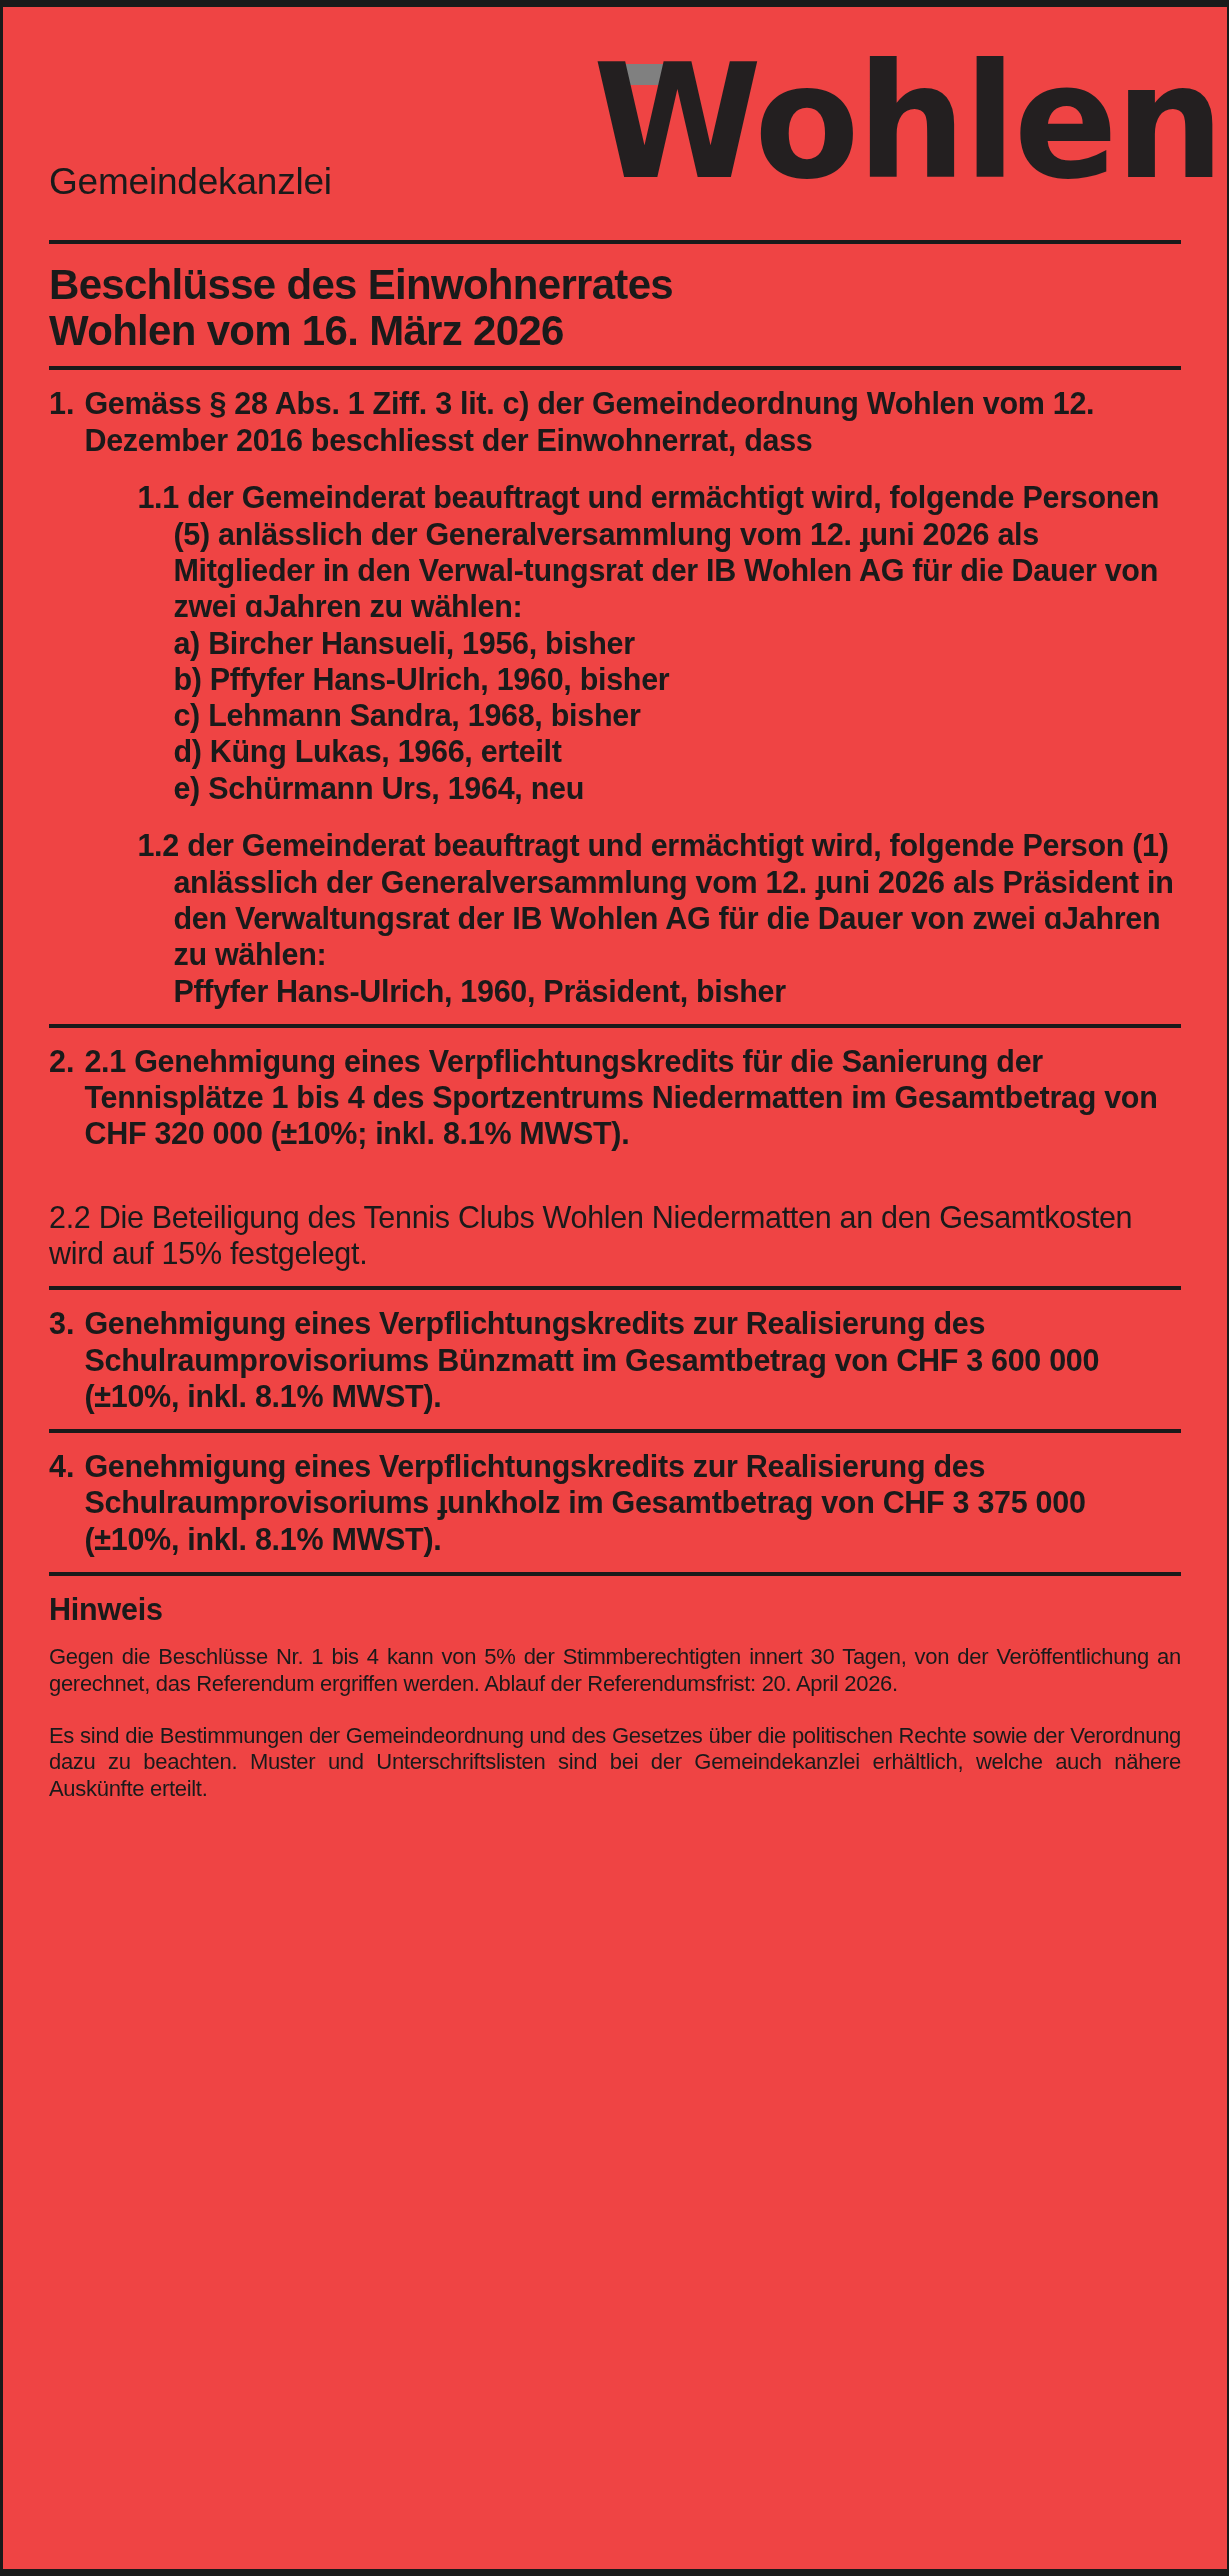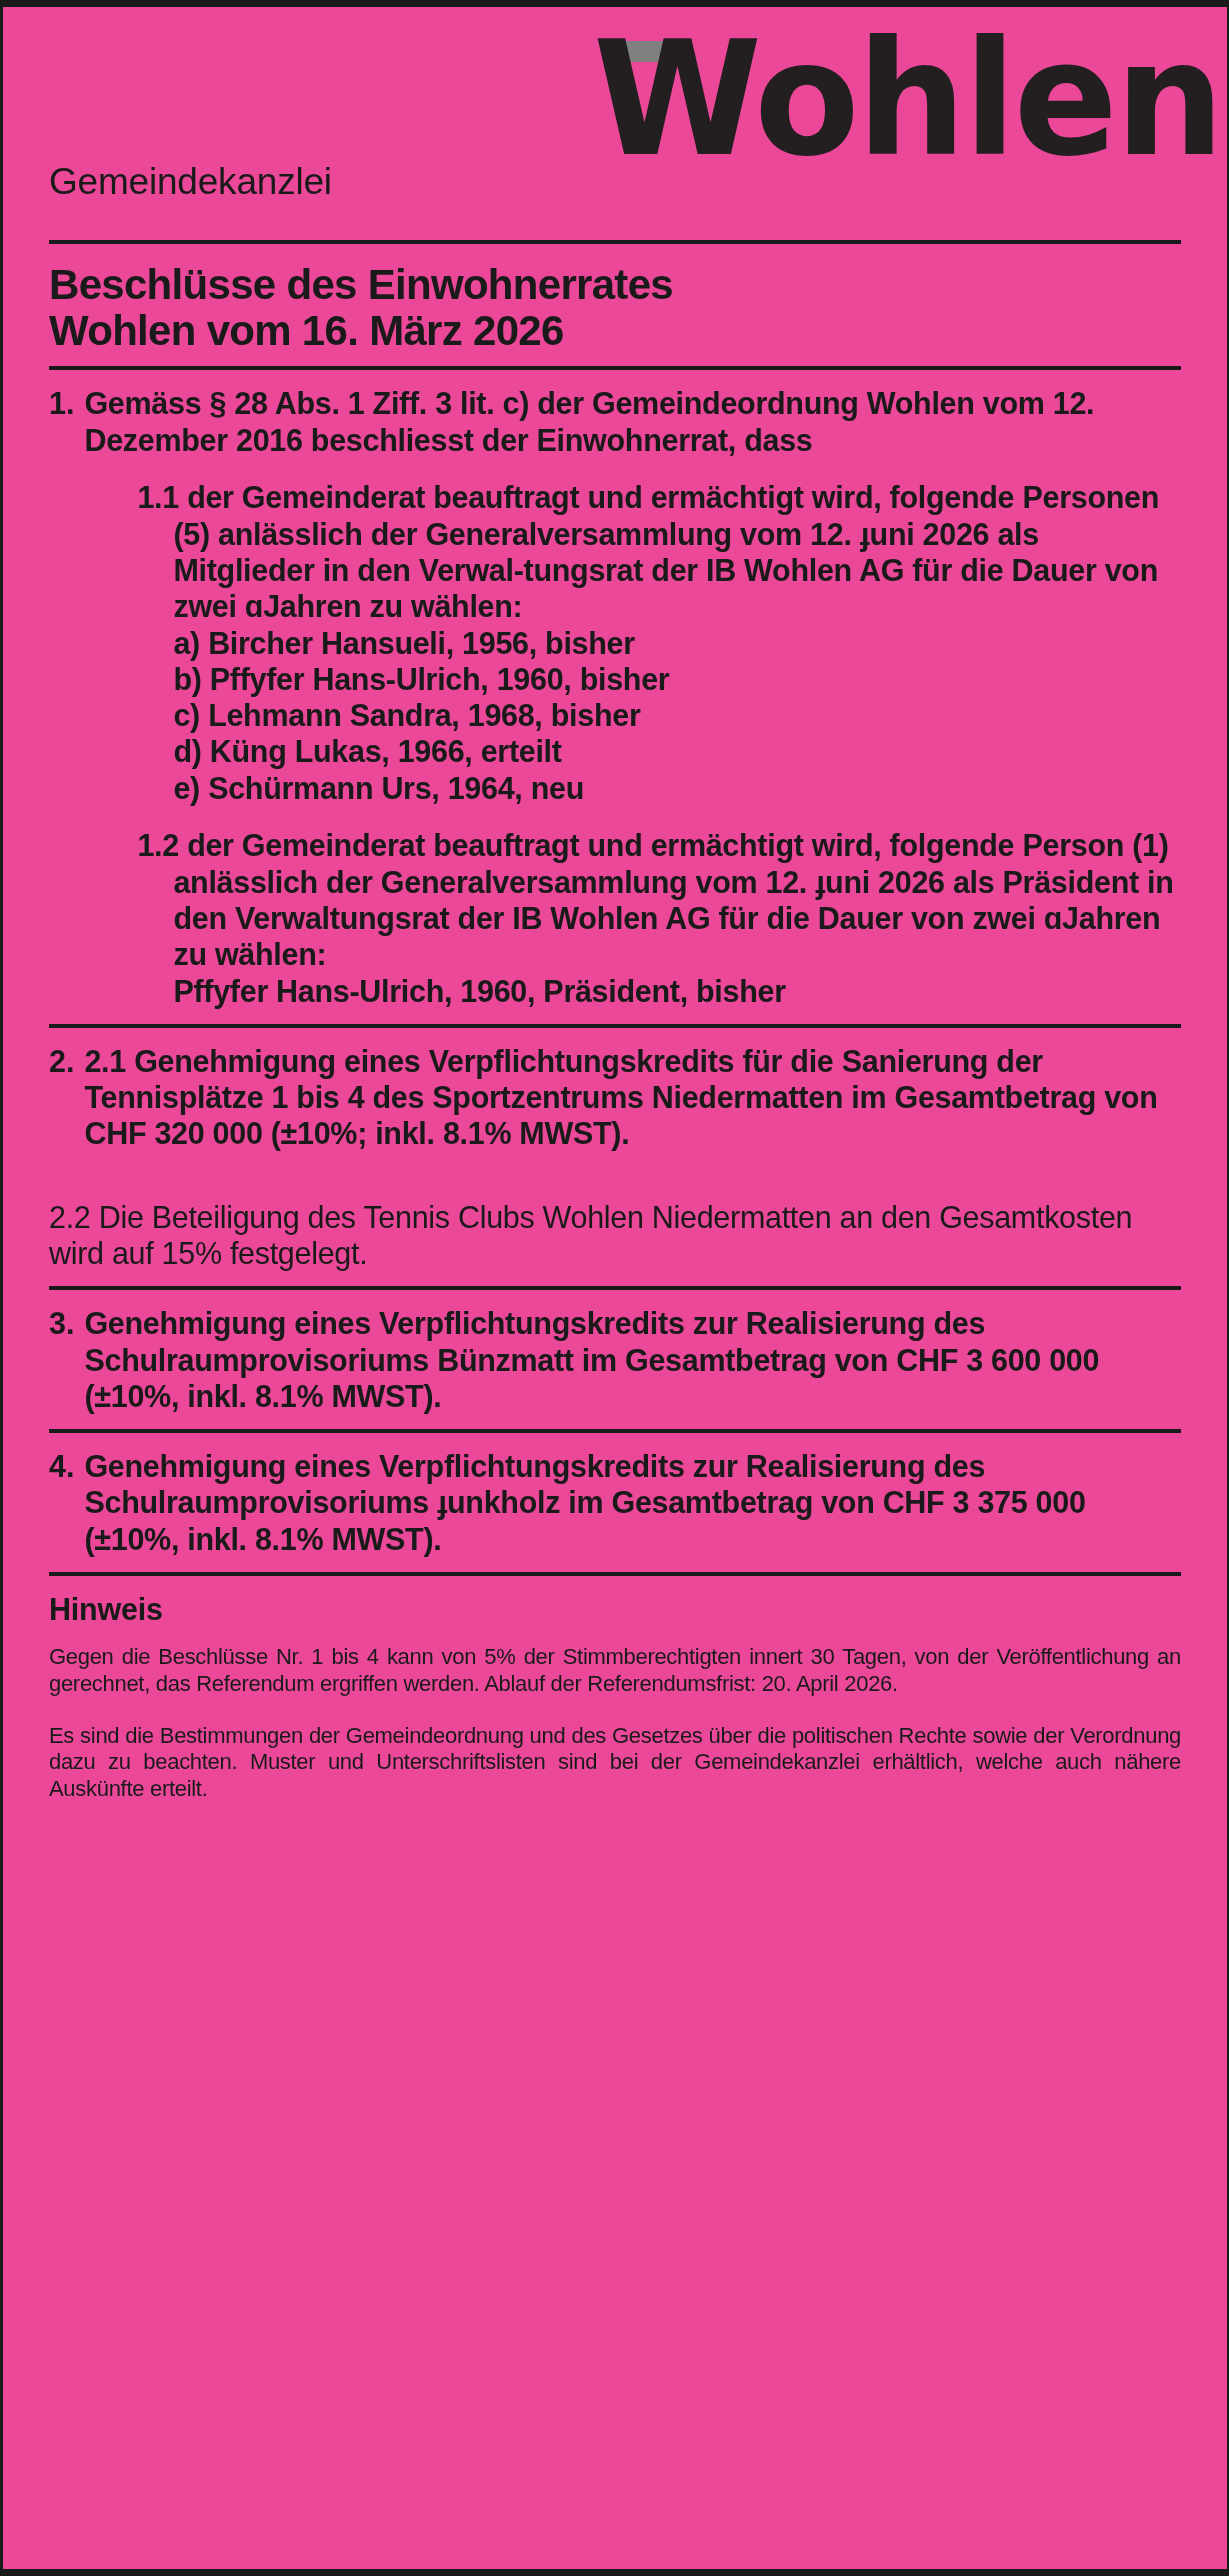--- a/index.html
+++ b/index.html
@@ -9,21 +9,21 @@
   }
   body {
     font-family: "Liberation Sans", sans-serif;
     color: #1a1a1a;
   }
   .page {
     position: relative;
     width: 1230px;
     height: 2576px;
     box-sizing: border-box;
-    background: #ec4899;
+    background: #ef4444;
     border-top: 7.4px solid #1a1a1a;
     border-bottom: 7.4px solid #1a1a1a;
     border-left: 3.3px solid #1a1a1a;
     border-right: 3.3px solid #1a1a1a;
     overflow: hidden;
   }
   .inner {
     padding: 0 46px;
     box-sizing: border-box;
     height: 100%;
@@ -39,21 +39,21 @@
     left: 0;
     bottom: 40px;
     font-size: 37px;
     font-weight: 400;
     letter-spacing: -0.2px;
     line-height: 1;
   }
   .logo {
     position: absolute;
     right: 0;
-    top: 6px;
+    top: 29px;
     width: 588px;
     height: 165px;
   }
   .logo-bar {
     position: absolute;
     left: 17.3px;
     top: 28px;
     width: 74px;
     height: 20.6px;
     background: #808080;

